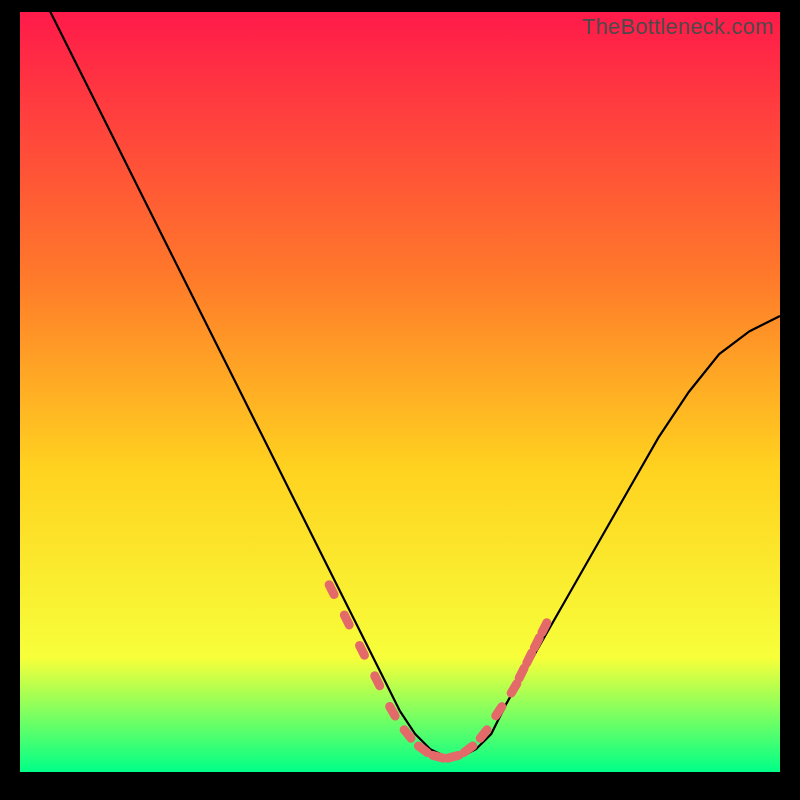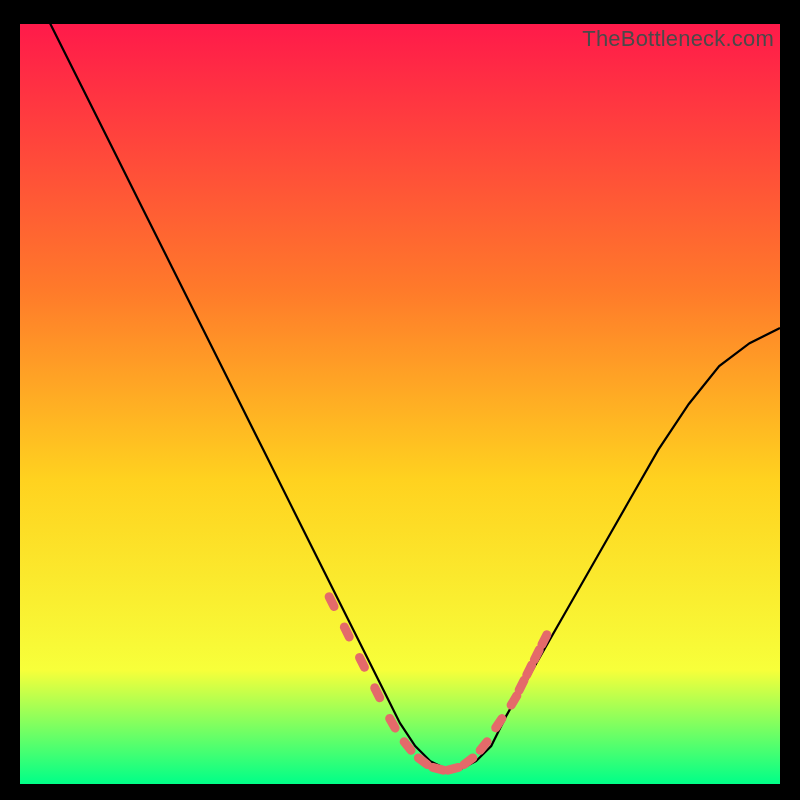--- a/index.html
+++ b/index.html
@@ -7,21 +7,21 @@
     padding: 0;
     width: 800px;
     height: 800px;
     background: #000;
     overflow: hidden;
     font-family: Arial, Helvetica, sans-serif;
   }
   .frame {
     position: absolute;
     left: 20px;
-    top: 24px;
+    top: 12px;
     width: 760px;
     height: 648px;
     background: #0ea5e9;
   }
   .plot-area {
     position: absolute;
     left: 0;
     top: 0;
     width: 760px;
     height: 760px;

